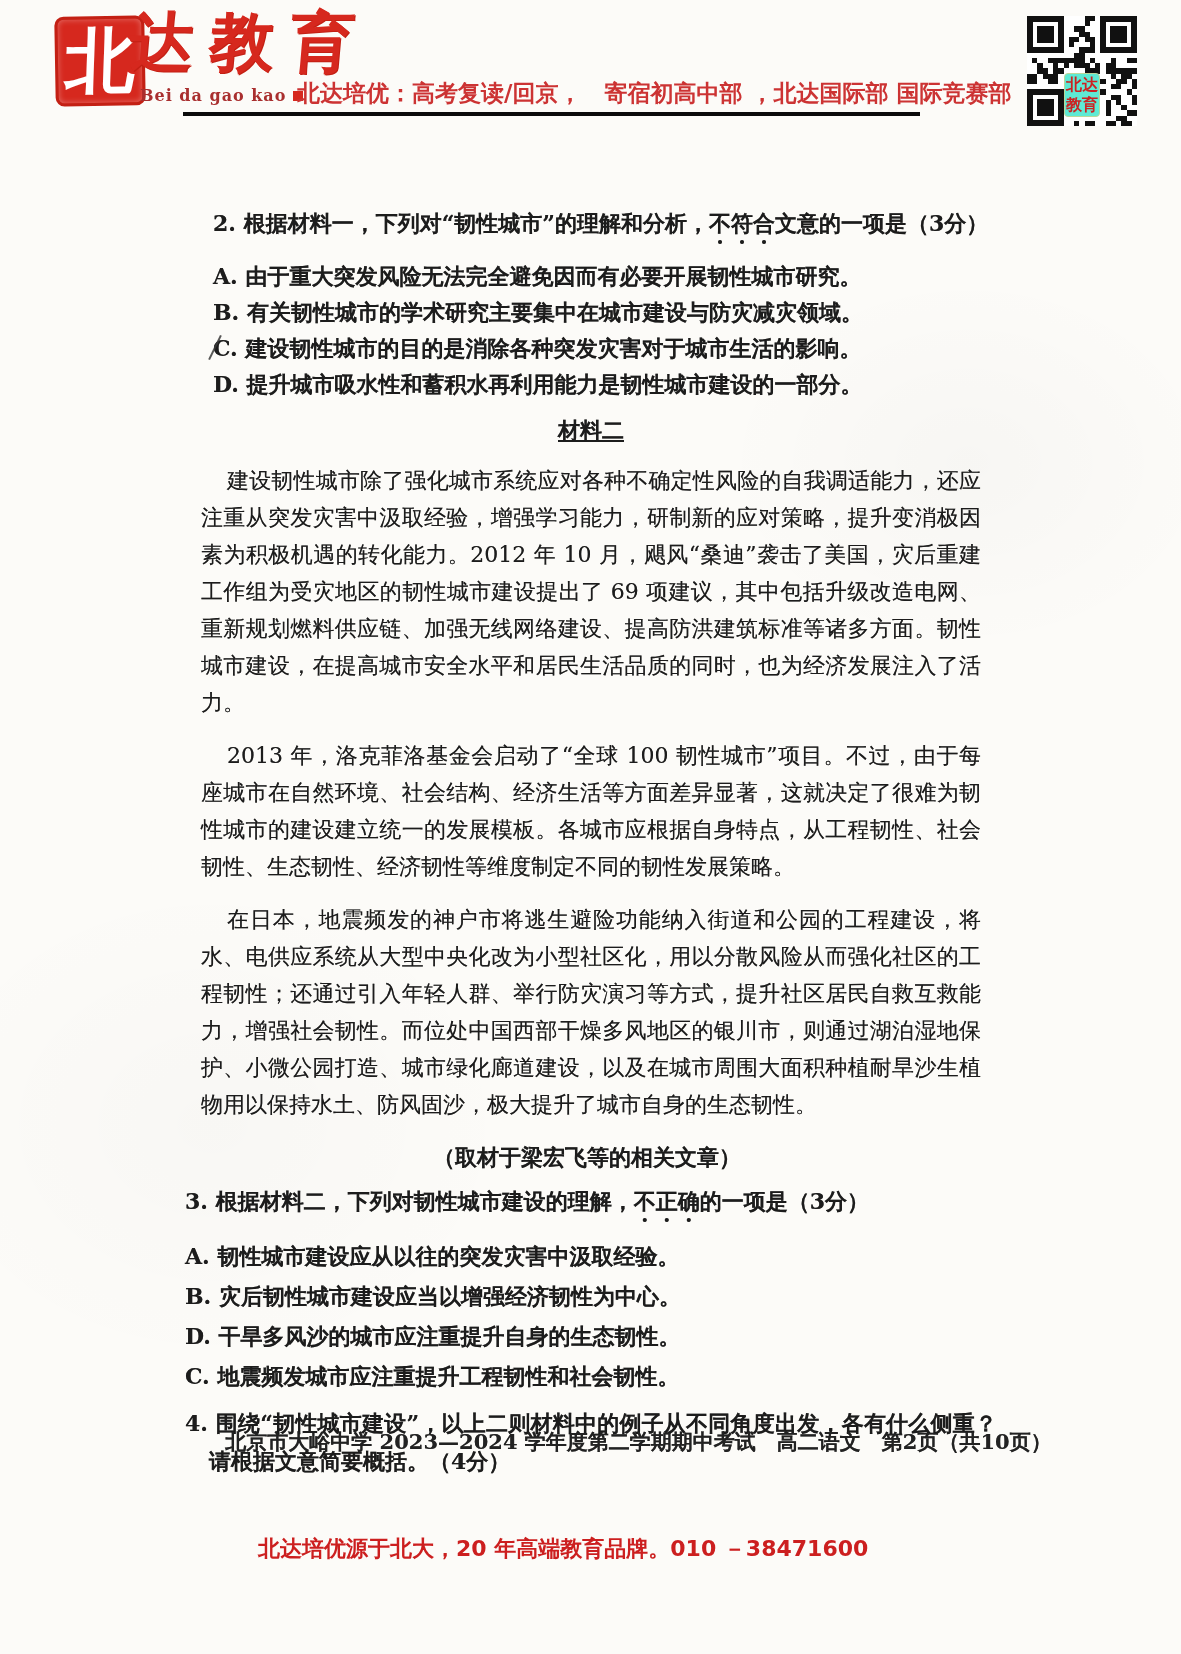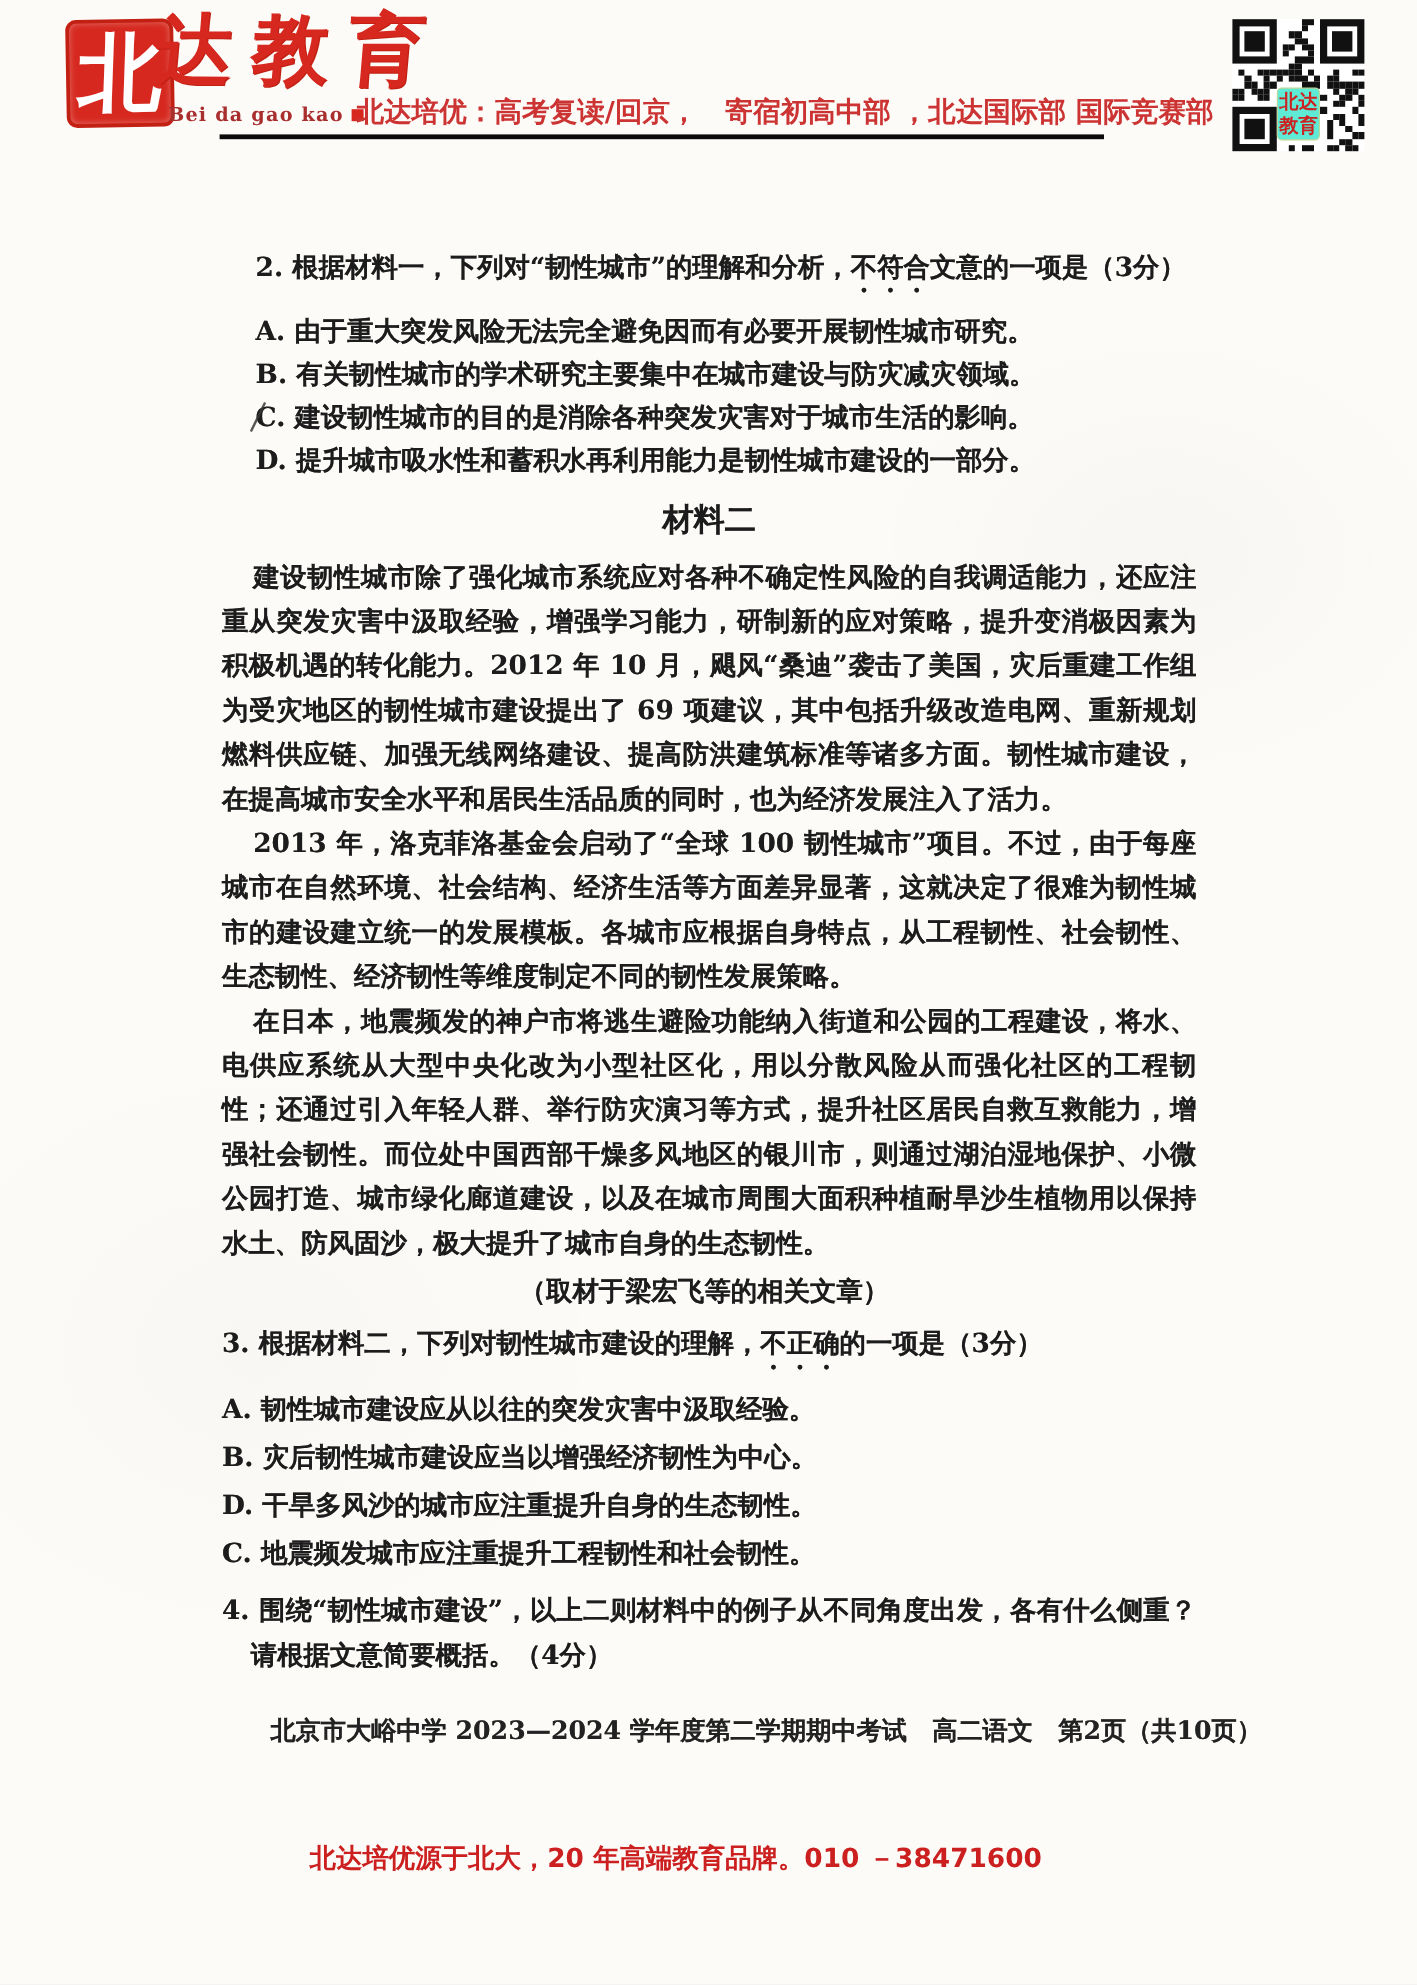--- a/index.html
+++ b/index.html
@@ -66,22 +66,22 @@
     text-shadow:0 0 .5px rgba(0,0,0,.55);}
   .q2{margin-top:207px;padding-left:28px;}
   .q2 .stem{font-size:22px;line-height:32px;margin:0 0 16px 0;font-weight:700;}
   .opt{position:relative;font-size:22px;line-height:23px;margin:0 0 13px 0;font-weight:700;}
   .emph{
     -webkit-text-emphasis:filled dot;-webkit-text-emphasis-position:under right;
     text-emphasis:filled dot;text-emphasis-position:under right;
   }
   .cmark{position:absolute;left:1px;top:-3px;width:2px;height:27px;background:#3a3a3a;
     transform:rotate(26deg);opacity:.85;}
-  .material-heading{text-align:center;font-size:26px;font-weight:700;margin:20px 0 12px 0;}
-  .para{font-size:22px;line-height:37px;text-align:justify;text-indent:26px;margin:0;font-weight:700;}
+  .material-heading{text-align:center;font-size:22px;font-weight:700;margin:20px 0 12px 0;text-decoration:underline;}
+  .para{font-size:22px;line-height:37px;text-align:justify;text-indent:26px;margin:16px;font-weight:400;}
   .attribution{font-size:22px;line-height:37px;text-align:center;margin:3px 8px 0 0;font-weight:700;}
   .q3{margin-top:10px;}
   .q3 .stem{font-size:22px;line-height:30px;margin:0 0 17px 0;font-weight:700;}
   .q3 .opt{margin:0 0 16px 0;line-height:24px;}
   .q4 p{font-size:22px;line-height:38px;margin:2px 0 0 0;padding-left:24px;text-indent:-24px;
     text-align:justify;font-weight:700;}
 
   
   .page-info{position:absolute;top:1428px;left:0;width:100%;text-align:center;
     font-size:21px;font-weight:700;color:#222;text-shadow:0 0 .5px rgba(0,0,0,.5);padding-left:48px;}

